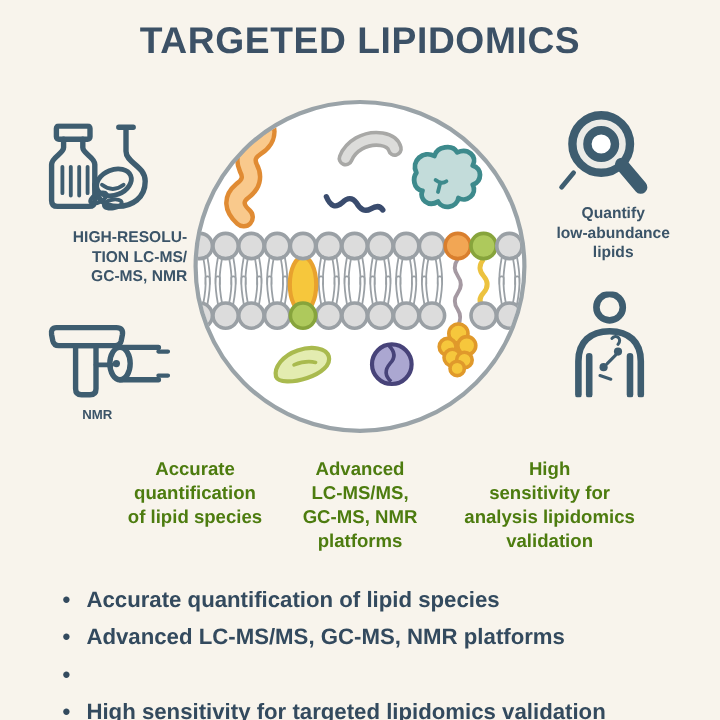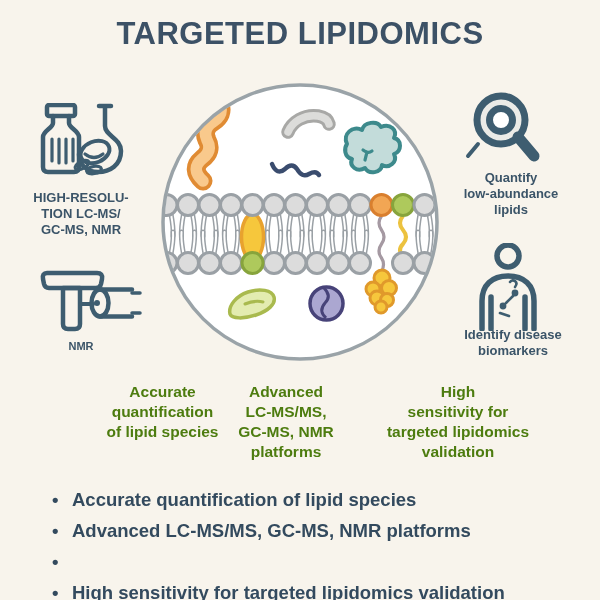--- a/index.html
+++ b/index.html
@@ -31,21 +31,21 @@
   <svg class="abs" style="left:33px;top:103px;" width="104" height="80" viewBox="0 0 104 80">
     <rect x="14" y="2" width="28" height="11" rx="2" class="slate" stroke-width="4.5"></rect>
     <path d="M20,13 v7 c0,5 -10,8 -10,14 v30 q0,5 5,5 h26 q5,0 5,-5 v-30 c0,-6 -10,-9 -10,-14 v-7" class="slate" stroke-width="4.5"></path>
     <path d="M19,36 v22 M26,36 v24 M33,36 v24 M40,36 v22" class="slate" stroke-width="3.2"></path>
     <path d="M66,3 h12 M72,3 v20 c0,10 16,12 16,25 c0,14 -11,21 -23,21 c-12,0 -19,-8 -19,-18" class="slate" stroke-width="4.5"></path>
     <ellipse cx="62" cy="49" rx="15" ry="10.5" transform="rotate(-22 62 49)" class="slate" stroke-width="4"></ellipse>
     <path d="M52,51 q9,7 18,0" class="slate" stroke-width="3.2"></path>
     <ellipse cx="49" cy="62" rx="7.5" ry="3.6" transform="rotate(-28 49 62)" class="slate" stroke-width="3.2"></ellipse>
     <ellipse cx="61" cy="67" rx="7.5" ry="3.6" transform="rotate(-10 61 67)" class="slate" stroke-width="3.2"></ellipse>
   </svg>
-  <div class="abs side-label" style="left:6px;top:190px;width:150px;">HIGH-RESOLU-
+  <div class="abs side-label" style="left:6px;top:190px;width:150px;text-align:right;">HIGH-RESOLU-
 TION LC-MS/
 GC-MS, NMR</div>
 
   <svg class="abs" style="left:36px;top:268px;" width="106" height="66" viewBox="0 0 106 66">
     <path d="M11,5 h50 q6,0 5,6 l-1,5 q-1,4 -5,4 h-47 q-4,0 -5,-4 l-1,-5 q-1,-6 4,-6 z" class="slate" stroke-width="4.5"></path>
     <path d="M27,20 h17 v36 q0,5 -5,5 h-7 q-5,0 -5,-5 z" class="slate" stroke-width="4.5"></path>
     <path d="M44,36 h13" class="slate" stroke-width="4"></path>
     <ellipse cx="64" cy="35" rx="8.5" ry="13.5" class="slate" stroke-width="4.5"></ellipse>
     <path d="M64,21.5 h32 M64,48.5 h32" class="slate" stroke-width="4.5"></path>
     <path d="M96,25 h8 M96,45 h8" class="slate" stroke-width="3.5"></path>
@@ -66,22 +66,20 @@
   <svg class="abs" style="left:470px;top:243px;" width="76" height="88" viewBox="0 0 76 88">
     <circle cx="38" cy="13" r="11" class="slate" stroke-width="5.5"></circle>
     <path d="M12,86 V58 C12,42 22,33 38,33 C54,33 64,42 64,58 V86" class="slate" stroke-width="5.5"></path>
     <path d="M21,54 V86 M55,54 V86" class="slate" stroke-width="5.5"></path>
     <path d="M45,44 c4,-5 -2,-9 -5,-5" class="slate" stroke-width="2.6"></path>
     <circle cx="45" cy="50" r="3.4" fill="#3e5d70"></circle>
     <circle cx="33" cy="63" r="3.4" fill="#3e5d70"></circle>
     <path d="M43,53 L36,60" class="slate" stroke-width="2.6"></path>
     <path d="M30,70 l9,3" class="slate" stroke-width="2.6"></path>
   </svg>
-  <div class="abs side-label" style="left:432px;top:327px;width:162px;">Identify disease
-biomarkers</div>
 
   <svg id="membrane-svg" class="abs" style="left:160px;top:82px;" width="280" height="280" viewBox="0 0 280 280">
     <defs>
       <clipPath id="discClip">
           <circle cx="140" cy="140" r="135.5"></circle>
         </clipPath>
       <g id="tails">
         <path class="t-out" d="M-4.5,9 C-6,17 -7,25 -6.5,31"></path>
         <path class="t-out" d="M4.5,9 C6,17 7,25 6.5,31"></path>
         <path class="t-in" d="M-4.5,9 C-6,17 -7,25 -6.5,31"></path>
@@ -190,27 +188,27 @@
         <path d="M164,206 q8,8 1,15 q-7,8 1,15" fill="none" stroke="#474379" stroke-width="3"></path>
       </g>
     </g>
 
     <circle cx="140" cy="140" r="137" fill="none" stroke="#9aa3a8" stroke-width="3.5"></circle>
   </svg>
 
   <div class="abs col-label" style="left:85px;top:382px;width:155px;">Accurate
 quantification
 of lipid species</div>
-  <div class="abs col-label" style="left:216px;top:382px;width:140px;">Advanced
+  <div class="abs col-label" style="left:230px;top:382px;width:140px;">Advanced
 LC-MS/MS,
 GC-MS, NMR
 platforms</div>
   <div class="abs col-label" style="left:373px;top:382px;width:170px;">High
 sensitivity for
-targeted lipidomics
+analysis lipidomics
 validation</div>
 
   <ul id="bullets" class="abs">
     <li>
         <span class="dot">•</span>
         <span>Accurate quantification of lipid species</span>
       </li>
     <li>
         <span class="dot">•</span>
         <span>Advanced LC-MS/MS, GC-MS, NMR platforms</span>

